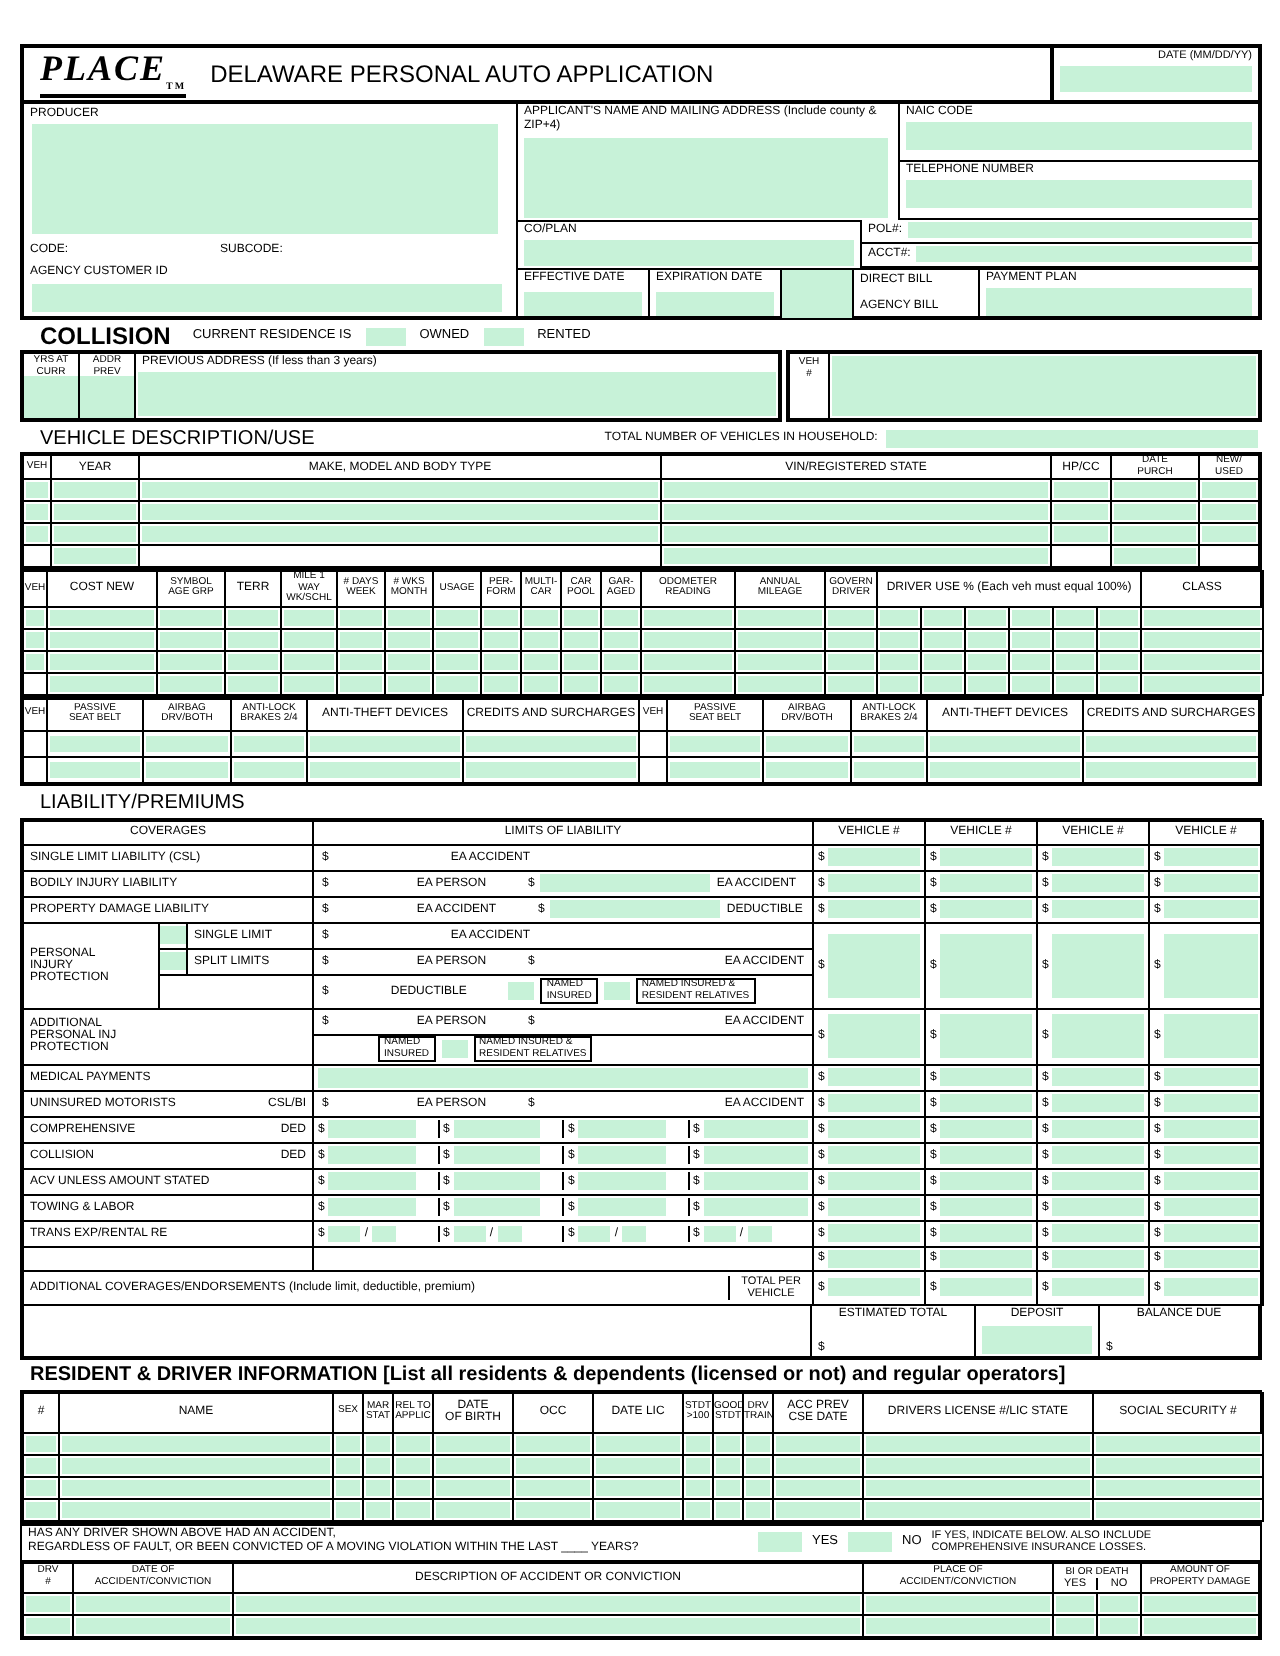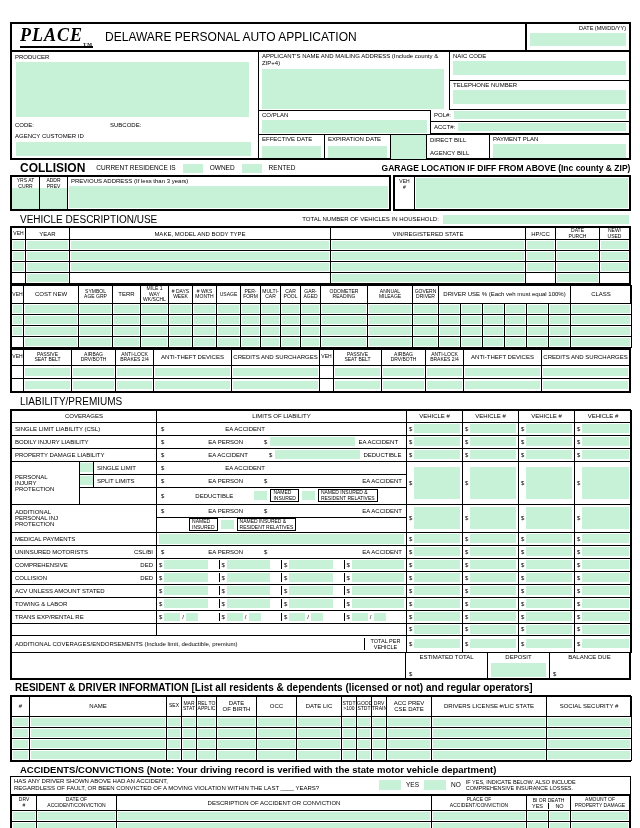--- a/index.html
+++ b/index.html
@@ -212,21 +212,20 @@
     </div>
   </div>
 
   <div class="res-hdr">
     <span class="res-title">COLLISION</span>
     <span class="lb7">CURRENT RESIDENCE IS</span>
     <span class="ckbox"></span>
     <span class="lb7">OWNED</span>
     <span class="ckbox"></span>
     <span class="lb7">RENTED</span>
-    <span class="gar-title">GARAGE LOCATION IF DIFF FROM ABOVE (Inc county &amp; ZIP)</span>
   </div>
   <div class="res-body">
     <div class="res-l">
       <div class="minicol">
         <div class="lb5 pre ctr">YRS AT
 CURR</div>
         <div class="g"></div>
       </div>
       <div class="minicol">
         <div class="lb5 pre ctr">ADDR
@@ -1694,21 +1693,20 @@
               <div class="gf"></div>
             </td>
             <td class="gc">
               <div class="gf"></div>
             </td>
           </tr>
     </tbody>
       </table>
   </div>
 
-  <div class="acc-title">ACCIDENTS/CONVICTIONS (Note: Your driving record is verified with the state motor vehicle department)</div>
   <div class="accbox">
     <div class="q">
       <div class="qtext">
         <div class="lb">HAS ANY DRIVER SHOWN ABOVE HAD AN ACCIDENT,</div>
         <div class="lb">REGARDLESS OF FAULT, OR BEEN CONVICTED OF A MOVING VIOLATION WITHIN THE LAST ____ YEARS?</div>
       </div>
       <div class="qck"></div>
       <span class="lb7">YES</span>
       <div class="qck"></div>
       <span class="lb7">NO</span>

